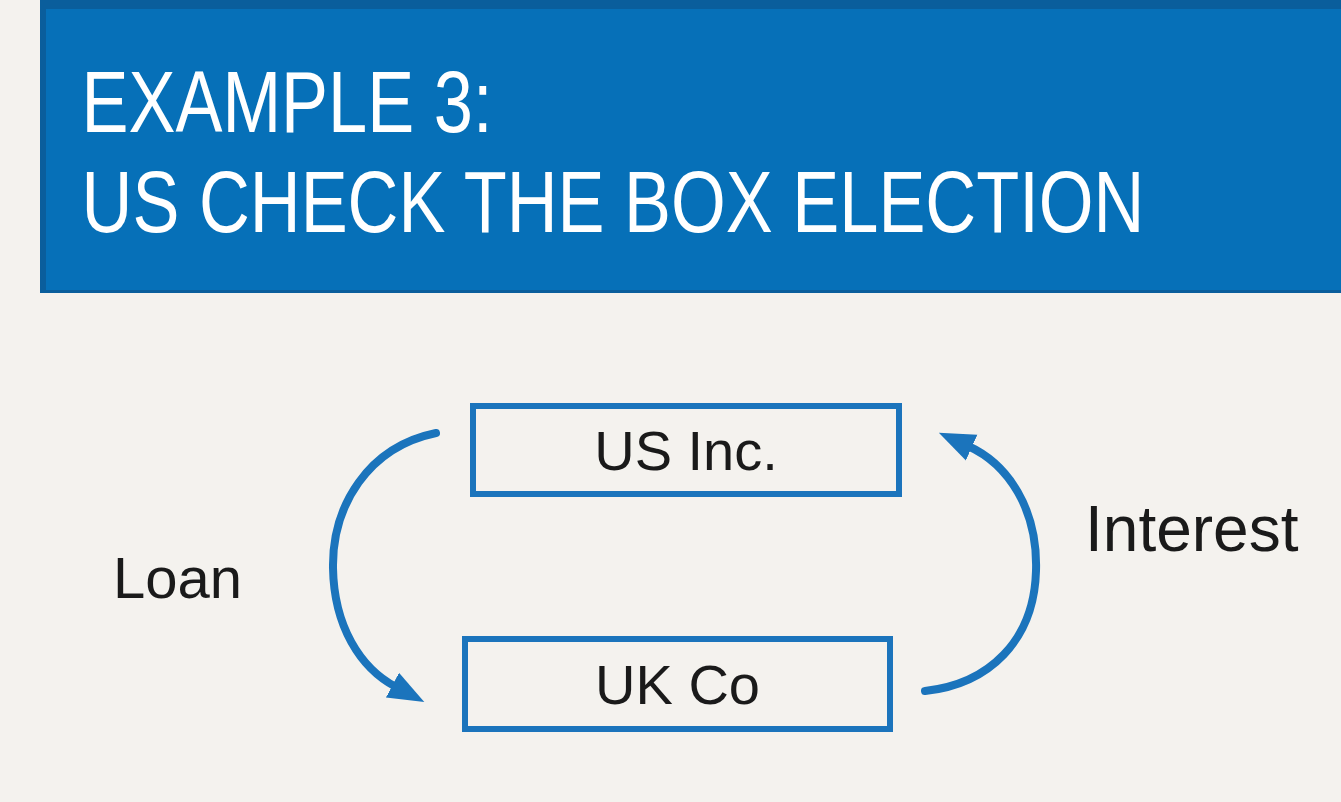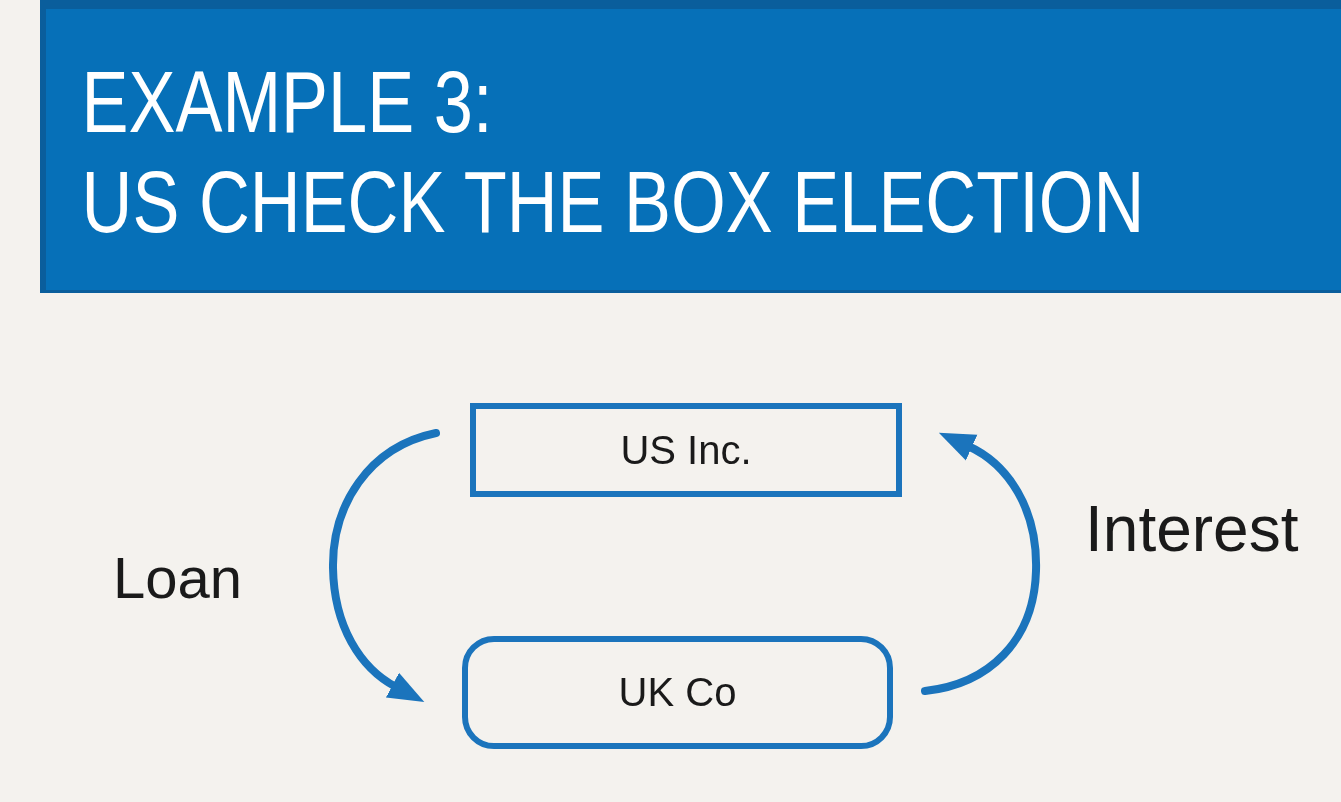--- a/index.html
+++ b/index.html
@@ -65,23 +65,23 @@
 
   .node {
     position: absolute;
     border: 6px solid var(--accent);
     background: var(--background);
     display: flex;
     align-items: center;
     justify-content: center;
   }
   .node--us { left: 430px; top: 403px; width: 432px; height: 94px; }
-  .node--uk { left: 422px; top: 636px; width: 431px; height: 113px; border-radius: 32px; }
+  .node--uk { left: 422px; top: 636px; width: 431px; height: 96px; }
   .node__label {
-    font-size: 40px;
+    font-size: 56px;
     color: var(--ink);
     white-space: nowrap;
   }
 
   .edge-label {
     position: absolute;
     color: var(--ink);
     line-height: 1;
     white-space: nowrap;
   }

